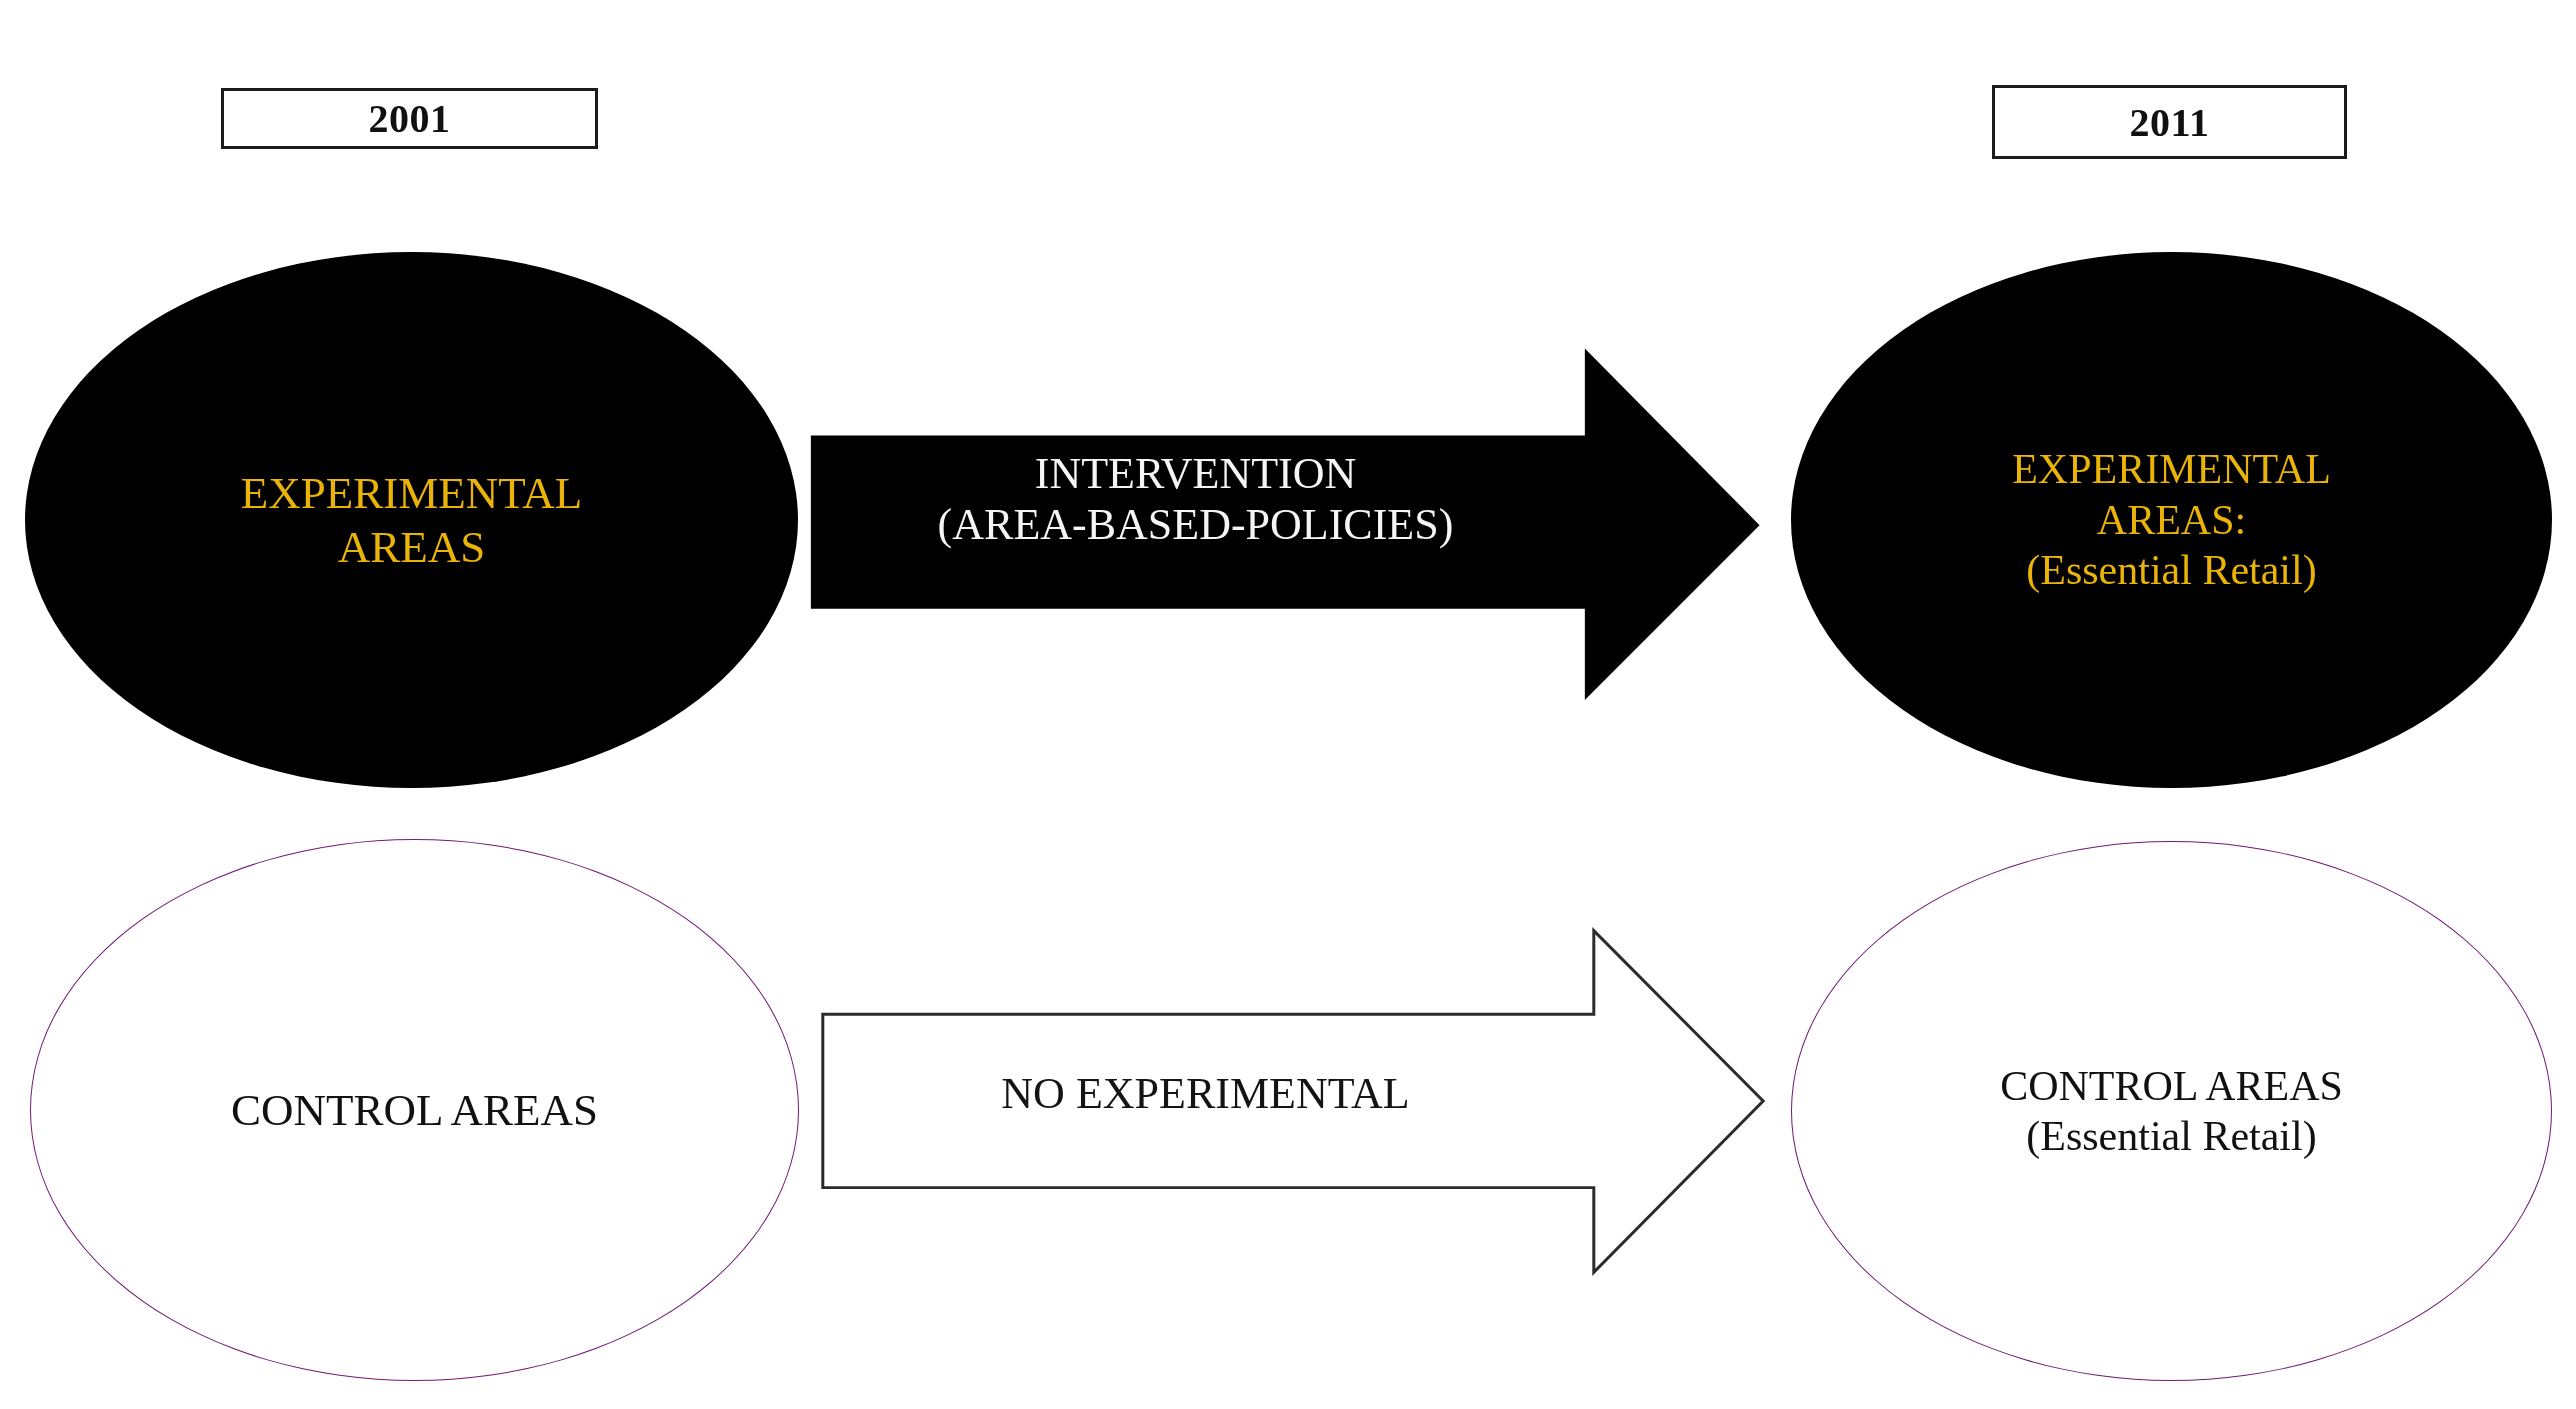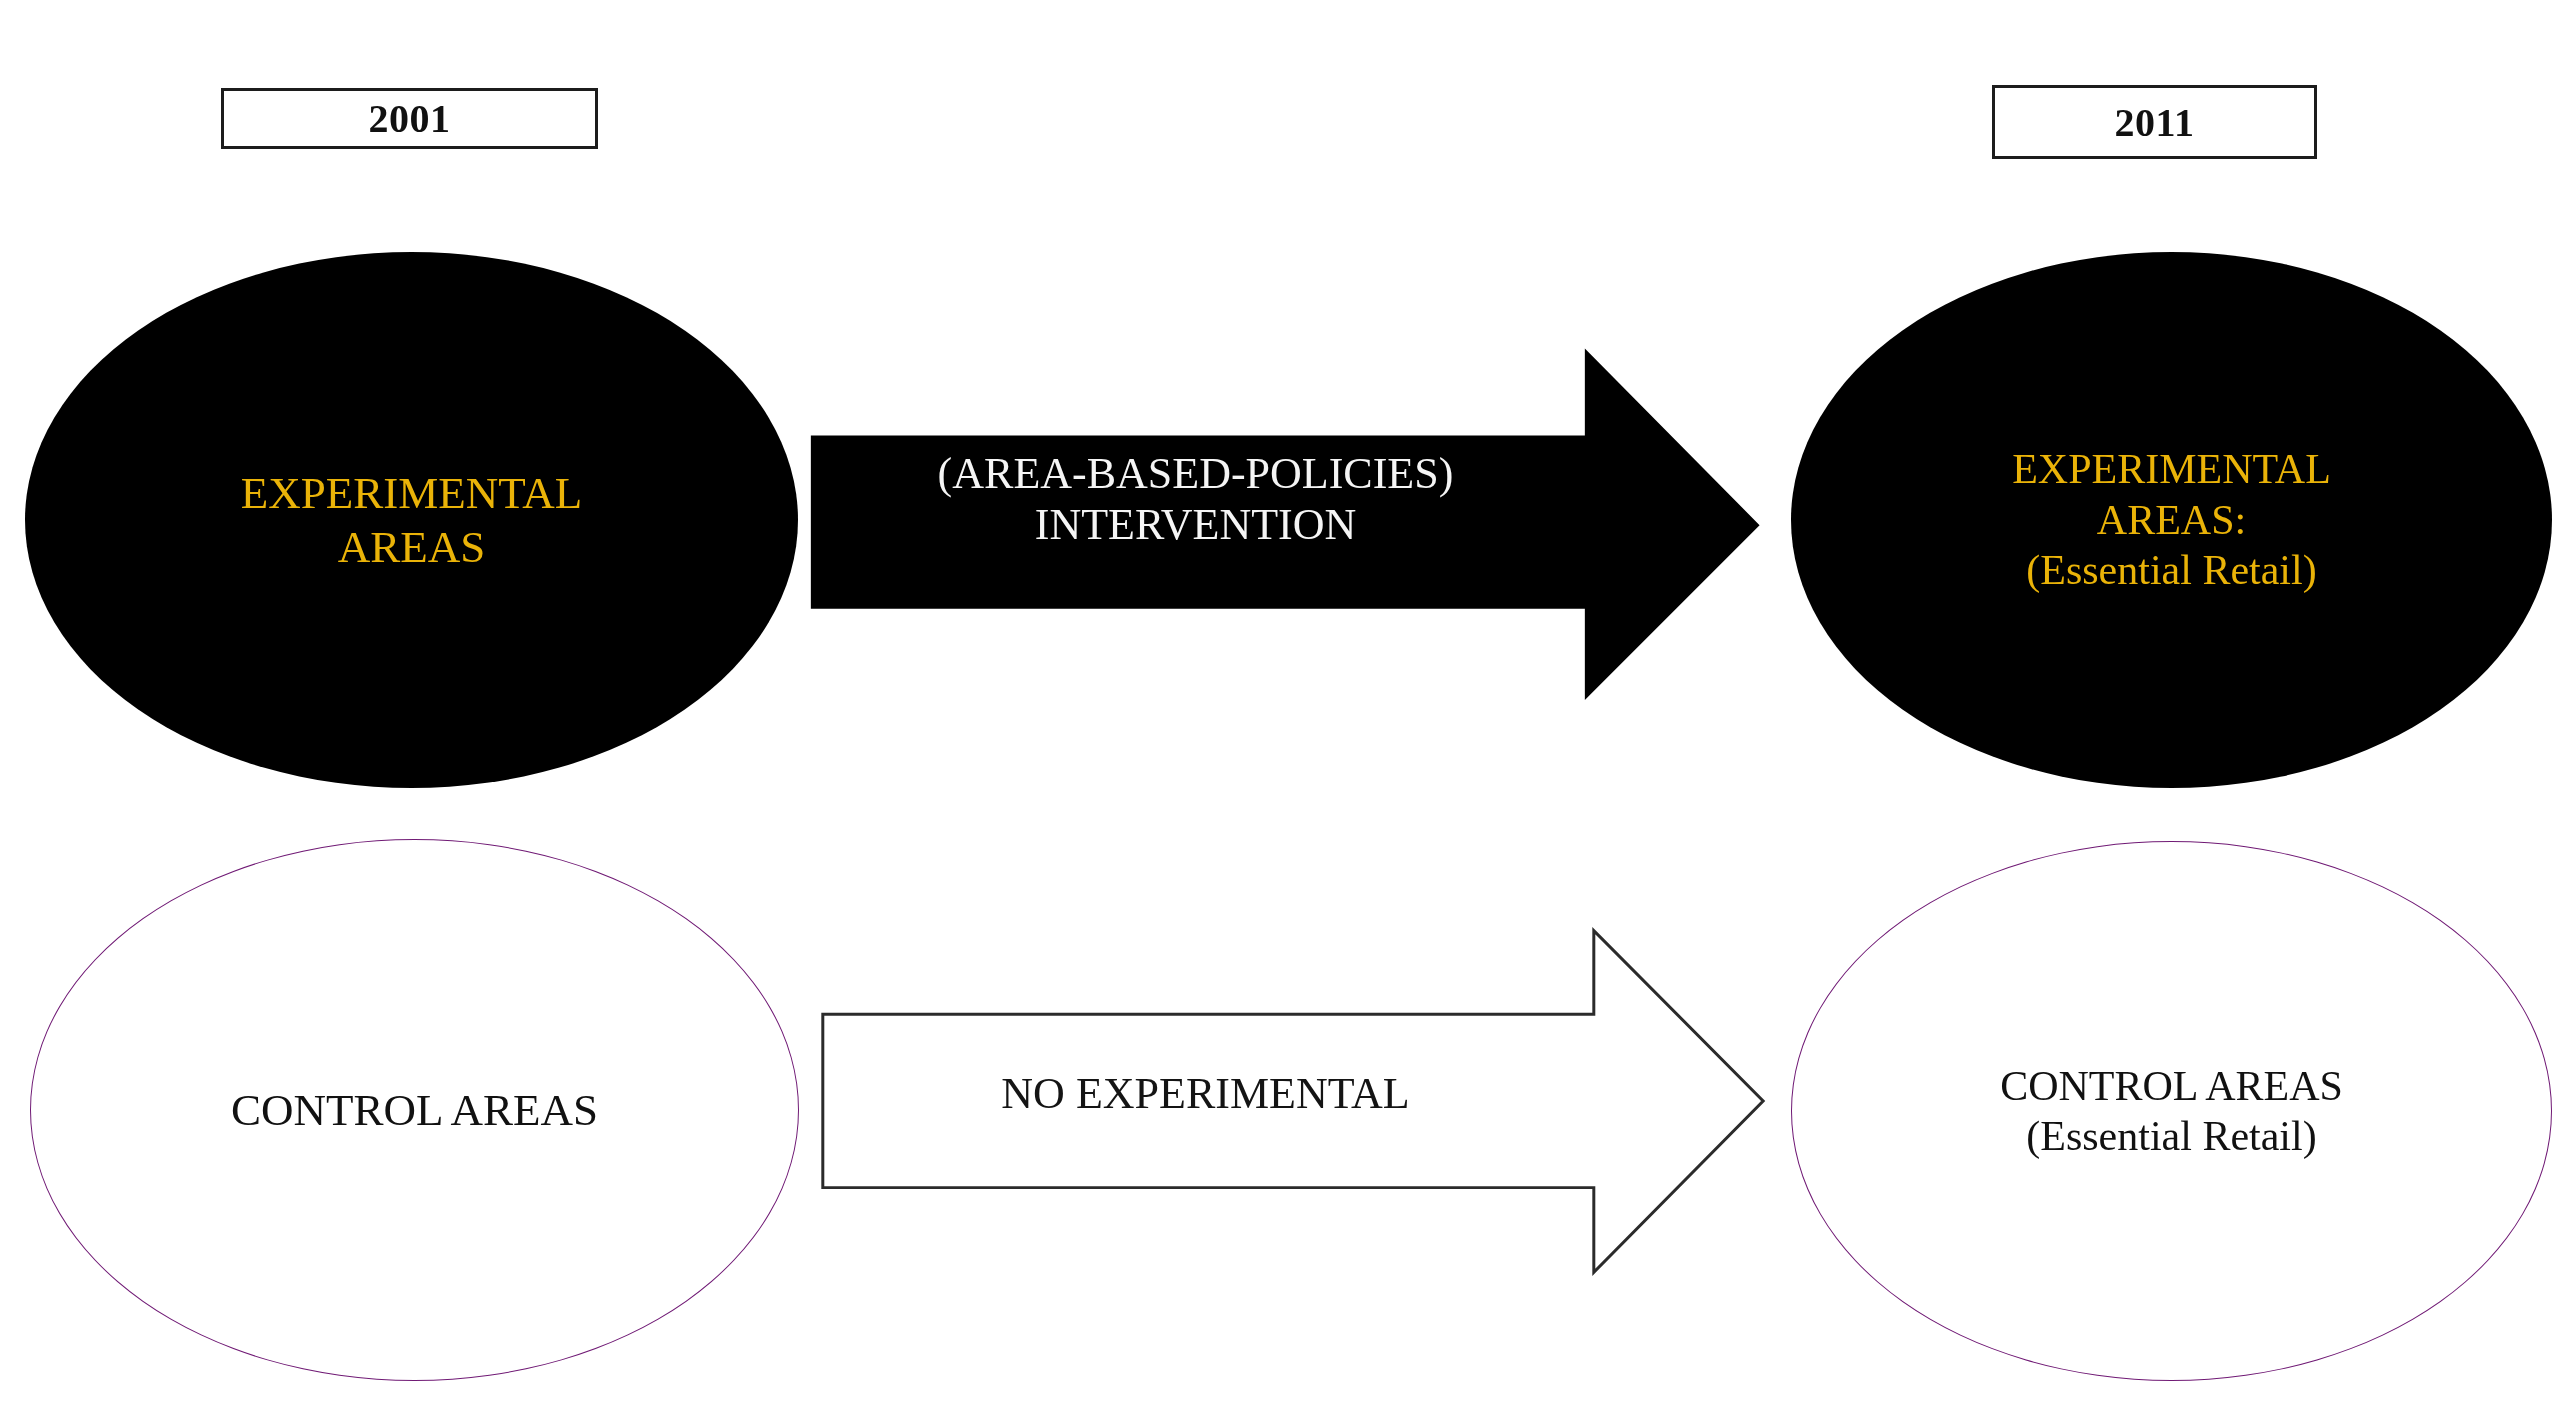--- a/index.html
+++ b/index.html
@@ -26,21 +26,21 @@
     justify-content: center;
     background: #ffffff;
     border: 3px solid #1c1c1c;
     box-sizing: border-box;
     font-size: 40px;
     font-weight: bold;
     color: #111111;
     letter-spacing: 0.5px;
   }
   #year-2001 { left: 221px;  top: 88px; width: 377px; height: 61px; }
-  #year-2011 { left: 1992px; top: 85px; width: 325px; height: 74px; }
+  #year-2011 { left: 1992px; top: 85px; width: 355px; height: 74px; }
 
   
   .node-ellipse {
     position: absolute;
     border-radius: 50%;
     display: flex;
     flex-direction: column;
     align-items: center;
     justify-content: center;
     box-sizing: border-box;
@@ -113,22 +113,22 @@
   <div class="year-box" id="year-2011">2011</div>
 
   <svg id="arrow-layer" viewBox="0 0 2586 1415">
 
     <polygon class="hit" fill="#000000" stroke="#000000" stroke-width="2" points="815,438 1592,438 1592,352 1765,527 1592,700 1592,610 815,610"></polygon>
 
     <polygon class="hit" fill="#ffffff" stroke="#2b2b2b" stroke-width="3" points="826,1018 1600,1018 1600,934 1770,1105 1600,1277 1600,1192 826,1192"></polygon>
   </svg>
 
   <div class="arrow-caption" id="caption-intervention">
+    <span class="line">INTERVENTION</span>
     <span class="line">(AREA-BASED-POLICIES)</span>
-    <span class="line">INTERVENTION</span>
   </div>
 
   <div class="arrow-caption" id="caption-no-intervention">
     <span class="line">NO EXPERIMENTAL</span>
   </div>
 
   <div class="node-ellipse filled" id="ellipse-experimental-2001">
     <span class="line sz-lg">EXPERIMENTAL</span>
     <span class="line sz-lg">AREAS</span>
   </div>

